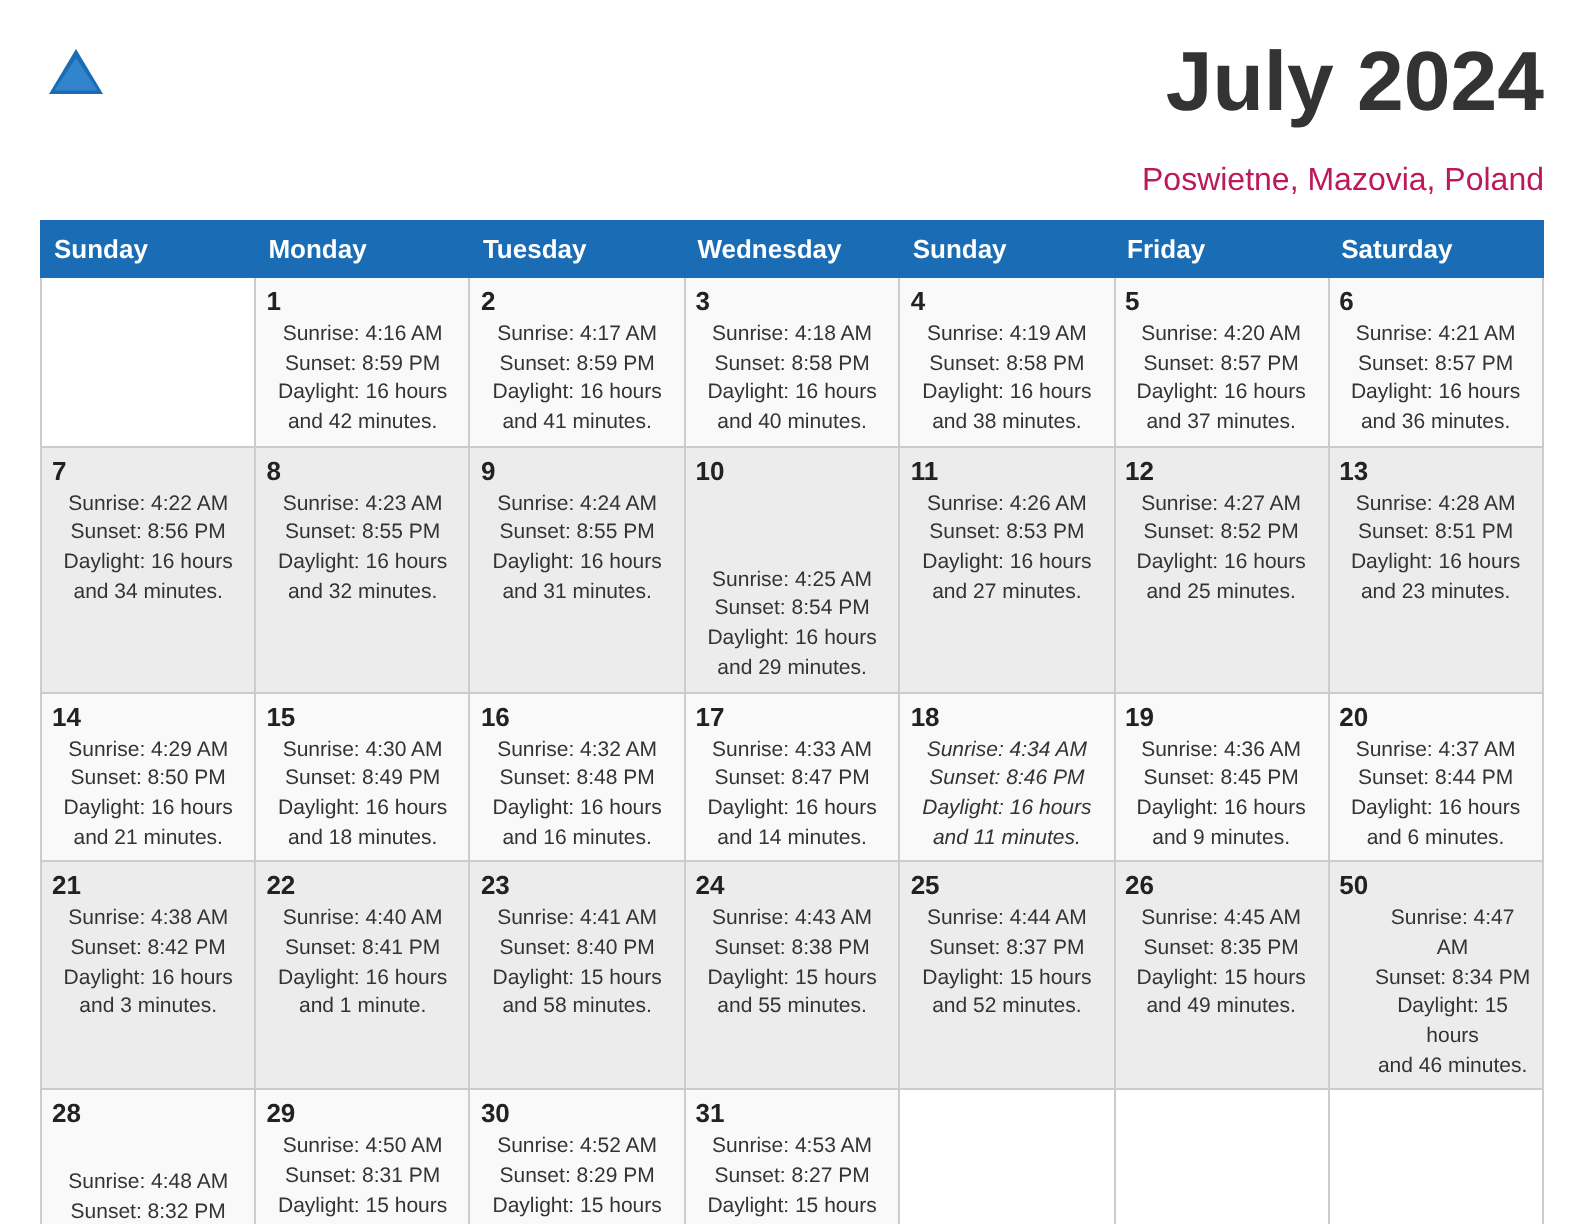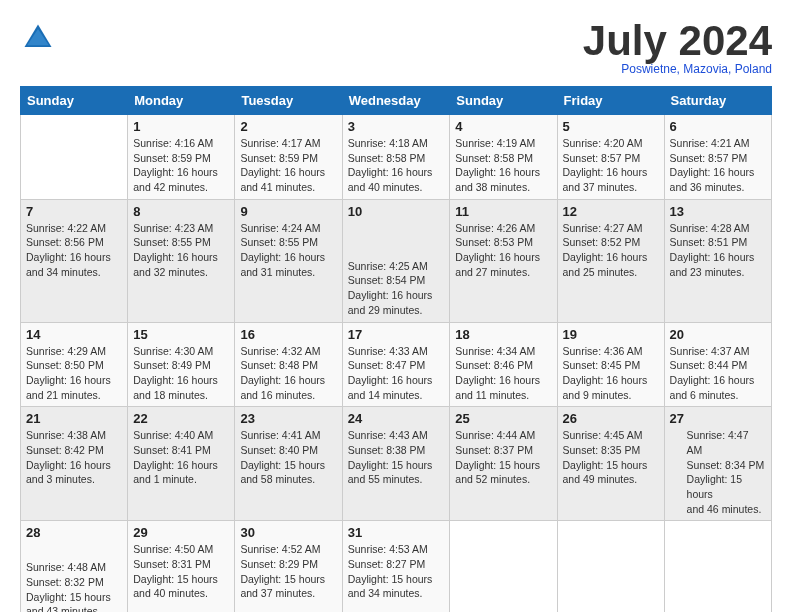--- a/index.html
+++ b/index.html
@@ -43,23 +43,23 @@
     .title-area {
       text-align: right;
     }
     .month-title {
       font-size: 42px;
       font-weight: bold;
       color: #333;
       line-height: 1;
     }
     .location-title {
-      font-size: 12px;
-      color: #1d4ed8;
-      margin-top: 0;
+      font-size: 16px;
+      color: #be185d;
+      margin-top: 20px;
     }
     .calendar-table {
       width: 100%;
       border-collapse: collapse;
       font-size: 11px;
     }
     .calendar-table thead tr th {
       background-color: #1a6db5;
       color: #fff;
       text-align: left;
@@ -85,20 +85,21 @@
     .day-num {
       font-weight: bold;
       font-size: 13px;
       color: #222;
       margin-bottom: 2px;
     }
     .day-detail {
       font-size: 10.5px;
       color: #333;
       line-height: 1.4;
+      text-align: center;
     }
     .empty-cell {
       background: #fff !important;
     }
   </style>
 </head>
 <body>
 
 <div class="header-area">
   <div class="logo">
@@ -246,21 +247,21 @@
         </td>
         <td>
           <div class="day-num">17</div>
           <div class="day-detail" style="white-space: pre-line;">Sunrise: 4:33 AM
 Sunset: 8:47 PM
 Daylight: 16 hours
 and 14 minutes.</div>
         </td>
         <td>
           <div class="day-num">18</div>
-          <div class="day-detail" style="white-space: pre-line;">Sunrise: 4:34 AM
+          <div class="day-detail" style="white-space: pre-line; font-style: italic;">Sunrise: 4:34 AM
 Sunset: 8:46 PM
 Daylight: 16 hours
 and 11 minutes.</div>
         </td>
         <td>
           <div class="day-num">19</div>
           <div class="day-detail" style="white-space: pre-line;">Sunrise: 4:36 AM
 Sunset: 8:45 PM
 Daylight: 16 hours
 and 9 minutes.</div>
@@ -310,21 +311,21 @@
 and 52 minutes.</div>
         </td>
         <td>
           <div class="day-num">26</div>
           <div class="day-detail" style="white-space: pre-line;">Sunrise: 4:45 AM
 Sunset: 8:35 PM
 Daylight: 15 hours
 and 49 minutes.</div>
         </td>
         <td>
-          <div class="day-num">27</div>
+          <div class="day-num">50</div>
           <div class="day-detail" style="white-space: pre-line; margin-left: 17px;">Sunrise: 4:47 AM
 Sunset: 8:34 PM
 Daylight: 15 hours
 and 46 minutes.</div>
         </td>
       </tr>
       <tr>
         <td>
           <div class="day-num">28</div>
           <div class="day-detail" style="white-space: pre-line; margin-top: 20px;">Sunrise: 4:48 AM

